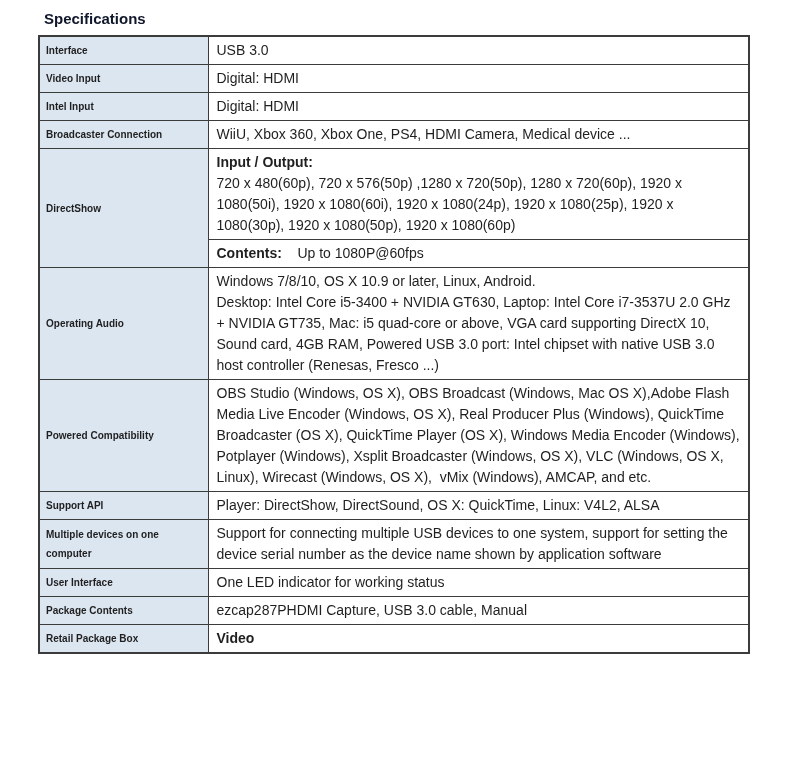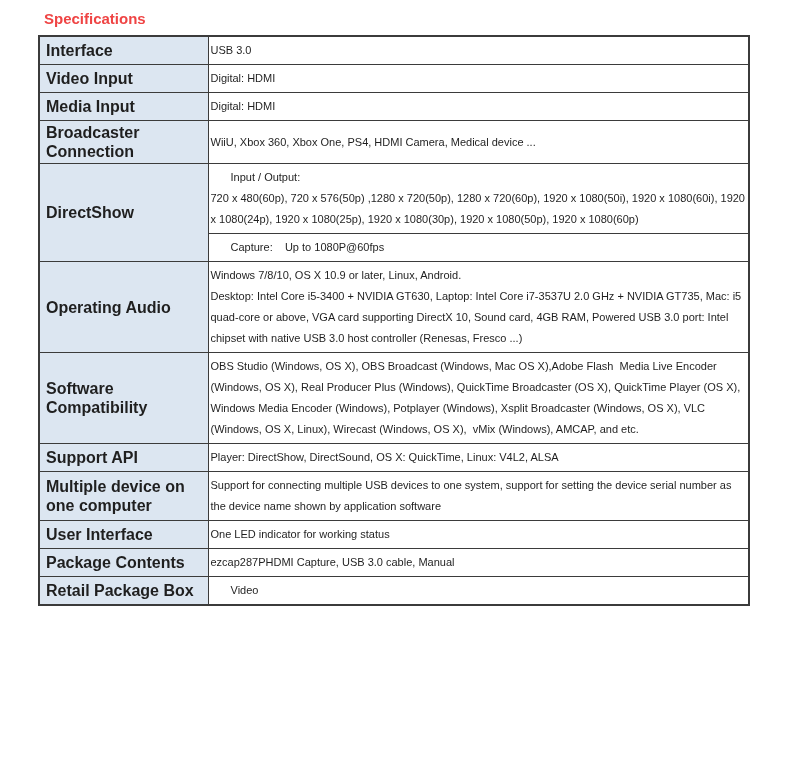--- a/index.html
+++ b/index.html
@@ -19,86 +19,86 @@
   }
   table.spec-table{
     border-collapse:collapse;width:712px;border:2px solid var(--border);
     table-layout:fixed;
   }
   col.label-col{width:169px;}
   td{border:1px solid var(--border);vertical-align:middle;}
   td.label-cell{
     background:var(--label-bg);
     font-weight:bold;
-    font-size:16px;
+    font-size:10px;
     line-height:19px;
     padding:2px 4px 2px 6px;
     word-wrap:break-word;
   }
   td.value-cell{
-    font-size:11px;
+    font-size:14px;
     line-height:21px;
-    padding:3px 2px;
+    padding:3px 8px;
     white-space:pre-wrap;
     word-wrap:break-word;
     background:#ffffff;
   }
-  td.value-cell .b{font-weight:normal;margin-left:20px;}
+  td.value-cell .b{font-weight:bold;}
 </style>
 </head>
 <body>
 
 <div class="page">
-  <h2 class="title" style="color: #ef4444;">Specifications</h2>
+  <h2 class="title" style="color: #0f172a;">Specifications</h2>
 
   <table class="spec-table">
     <colgroup>
       <col class="label-col">
       <col>
     </colgroup>
     <tbody>
         <tr>
           <td class="label-cell">Interface</td>
           <td class="value-cell"><span>USB 3.0</span></td>
         </tr>
         <tr>
           <td class="label-cell">Video Input</td>
           <td class="value-cell"><span>Digital: HDMI</span></td>
         </tr>
         <tr>
-          <td class="label-cell">Media Input</td>
+          <td class="label-cell">Intel Input</td>
           <td class="value-cell"><span>Digital: HDMI</span></td>
         </tr>
         <tr>
           <td class="label-cell">Broadcaster Connection</td>
           <td class="value-cell"><span>WiiU, Xbox 360, Xbox One, PS4, HDMI Camera, Medical device ...</span></td>
         </tr>
         <tr>
           <td class="label-cell" rowspan="2">DirectShow</td>
           <td class="value-cell"><span class="b">Input / Output:
 </span><span>720 x 480(60p), 720 x 576(50p) ,1280 x 720(50p), 1280 x 720(60p), 1920 x 1080(50i), 1920 x 1080(60i), 1920 x 1080(24p), 1920 x 1080(25p), 1920 x 1080(30p), 1920 x 1080(50p), 1920 x 1080(60p)</span></td>
         </tr>
         <tr>
-          <td class="value-cell"><span class="b">Capture:</span><span>    Up to 1080P@60fps</span></td>
+          <td class="value-cell"><span class="b">Contents:</span><span>    Up to 1080P@60fps</span></td>
         </tr>
         <tr>
           <td class="label-cell">Operating Audio</td>
           <td class="value-cell"><span>Windows 7/8/10, OS X 10.9 or later, Linux, Android.
 Desktop: Intel Core i5-3400 + NVIDIA GT630, Laptop: Intel Core i7-3537U 2.0 GHz + NVIDIA GT735, Mac: i5 quad-core or above, VGA card supporting DirectX 10, Sound card, 4GB RAM, Powered USB 3.0 port: Intel chipset with native USB 3.0 host controller (Renesas, Fresco ...)</span></td>
         </tr>
         <tr>
-          <td class="label-cell">Software Compatibility</td>
+          <td class="label-cell">Powered Compatibility</td>
           <td class="value-cell"><span>OBS Studio (Windows, OS X), OBS Broadcast (Windows, Mac OS X),Adobe Flash  Media Live Encoder (Windows, OS X), Real Producer Plus (Windows), QuickTime Broadcaster (OS X), QuickTime Player (OS X), Windows Media Encoder (Windows), Potplayer (Windows), Xsplit Broadcaster (Windows, OS X), VLC (Windows, OS X, Linux), Wirecast (Windows, OS X),  vMix (Windows), AMCAP, and etc.</span></td>
         </tr>
         <tr>
           <td class="label-cell">Support API</td>
           <td class="value-cell"><span>Player: DirectShow, DirectSound, OS X: QuickTime, Linux: V4L2, ALSA</span></td>
         </tr>
         <tr>
-          <td class="label-cell">Multiple device on one computer</td>
+          <td class="label-cell">Multiple devices on one computer</td>
           <td class="value-cell"><span>Support for connecting multiple USB devices to one system, support for setting the device serial number as the device name shown by application software</span></td>
         </tr>
         <tr>
           <td class="label-cell">User Interface</td>
           <td class="value-cell"><span>One LED indicator for working status</span></td>
         </tr>
         <tr>
           <td class="label-cell">Package Contents</td>
           <td class="value-cell"><span>ezcap287PHDMI Capture, USB 3.0 cable, Manual</span></td>
         </tr>

